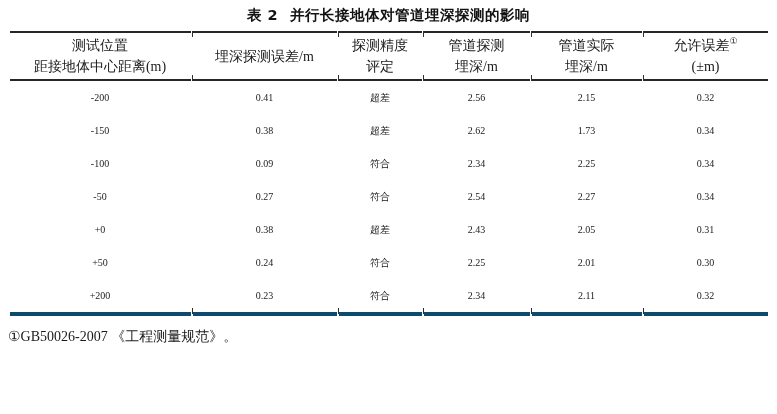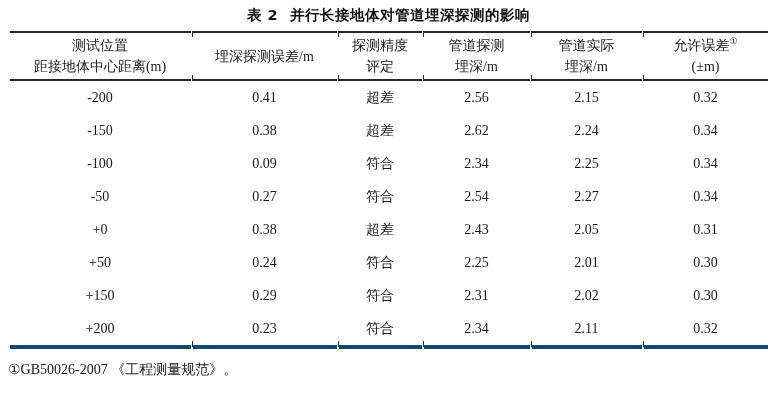--- a/index.html
+++ b/index.html
@@ -62,21 +62,21 @@
     position: absolute;
     bottom: -2px;
     right: -2px;
     width: 1px;
     height: 6px;
     background: #2e2e2e;
   }
   table.tbl td {
     height: 33px;
     padding: 0;
-    font-size: 14px;
+    font-size: 10px;
     text-align: center;
     vertical-align: middle;
   }
   table.tbl tr.last td {
     border-bottom: 4px solid #0c4a6e;
     position: relative;
   }
   table.tbl tr.last td:not(:last-child)::after {
     content: "";
     position: absolute;
@@ -152,21 +152,21 @@
         <td>超差</td>
         <td>2.56</td>
         <td>2.15</td>
         <td>0.32</td>
       </tr>
       <tr>
         <td>-150</td>
         <td>0.38</td>
         <td>超差</td>
         <td>2.62</td>
-        <td>2.24</td>
+        <td>1.73</td>
         <td>0.34</td>
       </tr>
       <tr>
         <td>-100</td>
         <td>0.09</td>
         <td>符合</td>
         <td>2.34</td>
         <td>2.25</td>
         <td>0.34</td>
       </tr>
@@ -187,28 +187,20 @@
         <td>0.31</td>
       </tr>
       <tr>
         <td>+50</td>
         <td>0.24</td>
         <td>符合</td>
         <td>2.25</td>
         <td>2.01</td>
         <td>0.30</td>
       </tr>
-      <tr>
-        <td>+150</td>
-        <td>0.29</td>
-        <td>符合</td>
-        <td>2.31</td>
-        <td>2.02</td>
-        <td>0.30</td>
-      </tr>
       <tr class="last">
         <td>+200</td>
         <td>0.23</td>
         <td>符合</td>
         <td>2.34</td>
         <td>2.11</td>
         <td>0.32</td>
       </tr>
     </tbody>
   </table>

